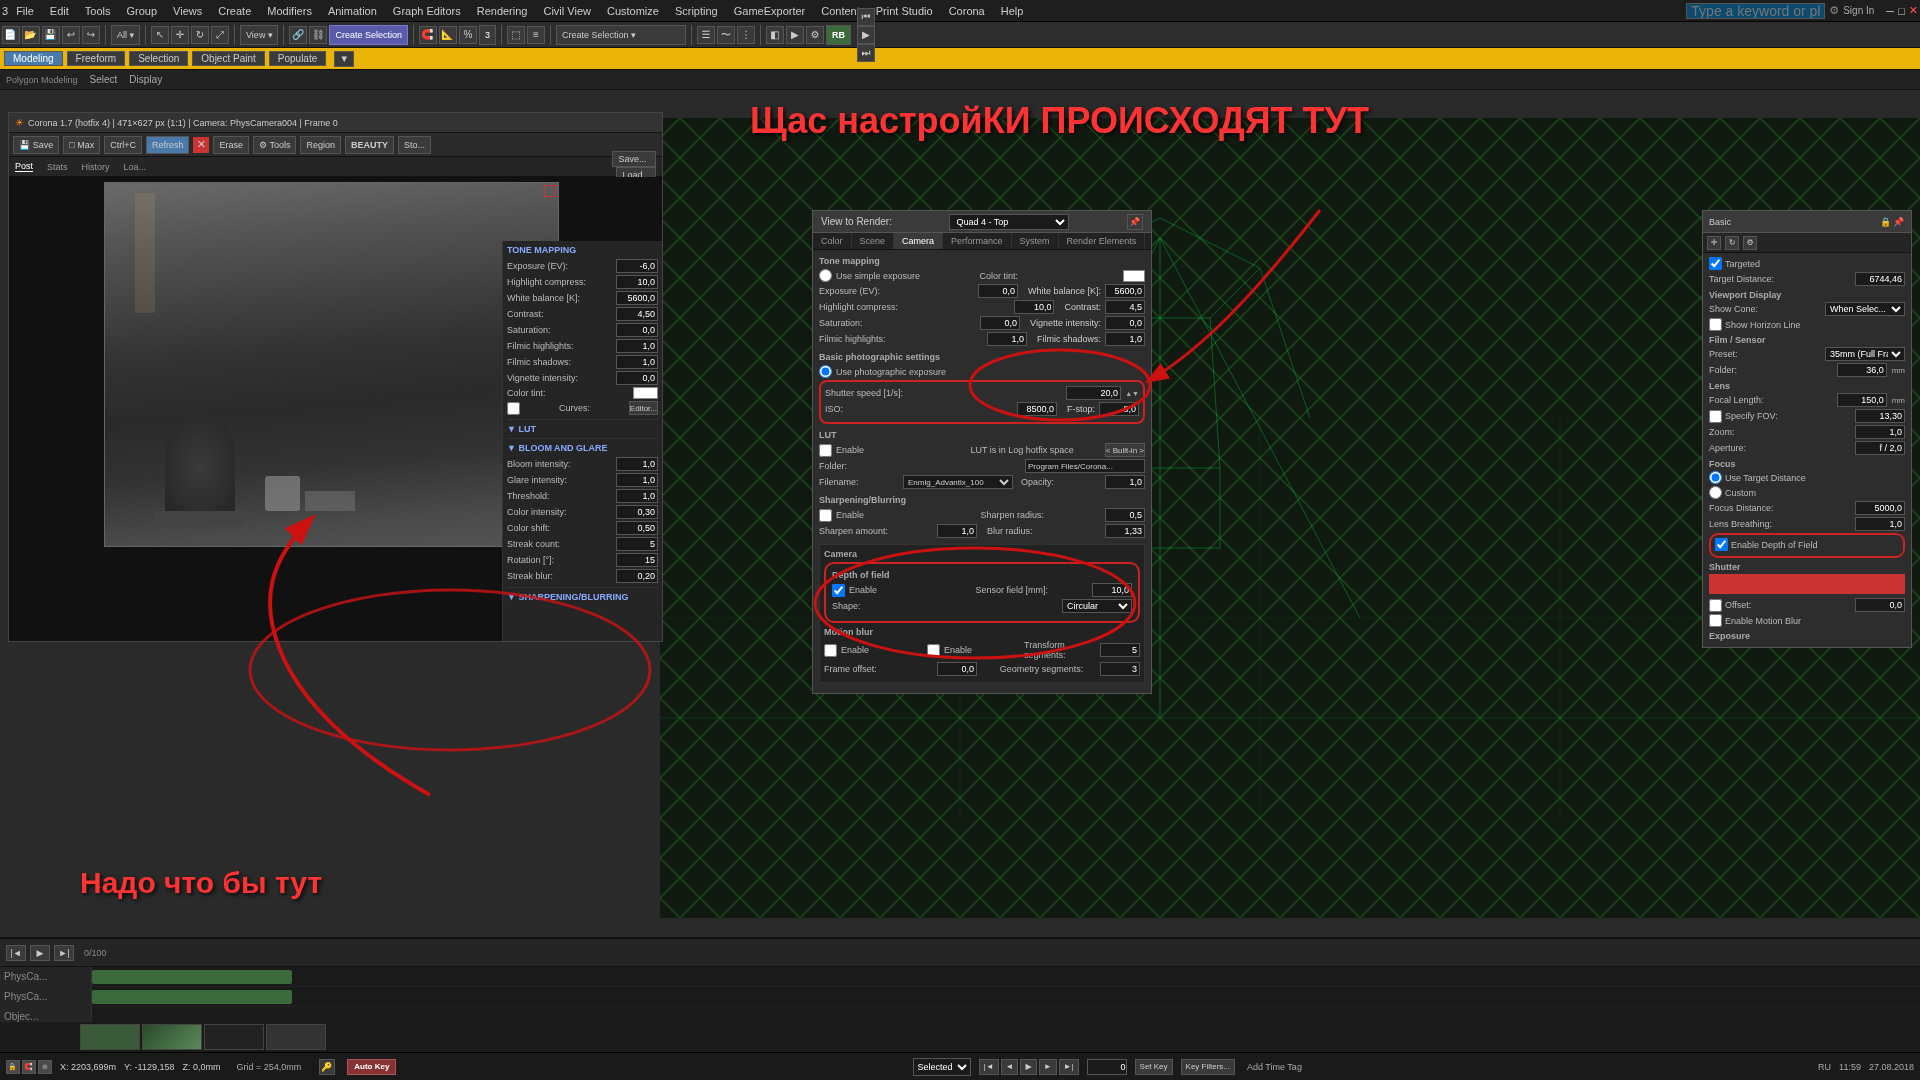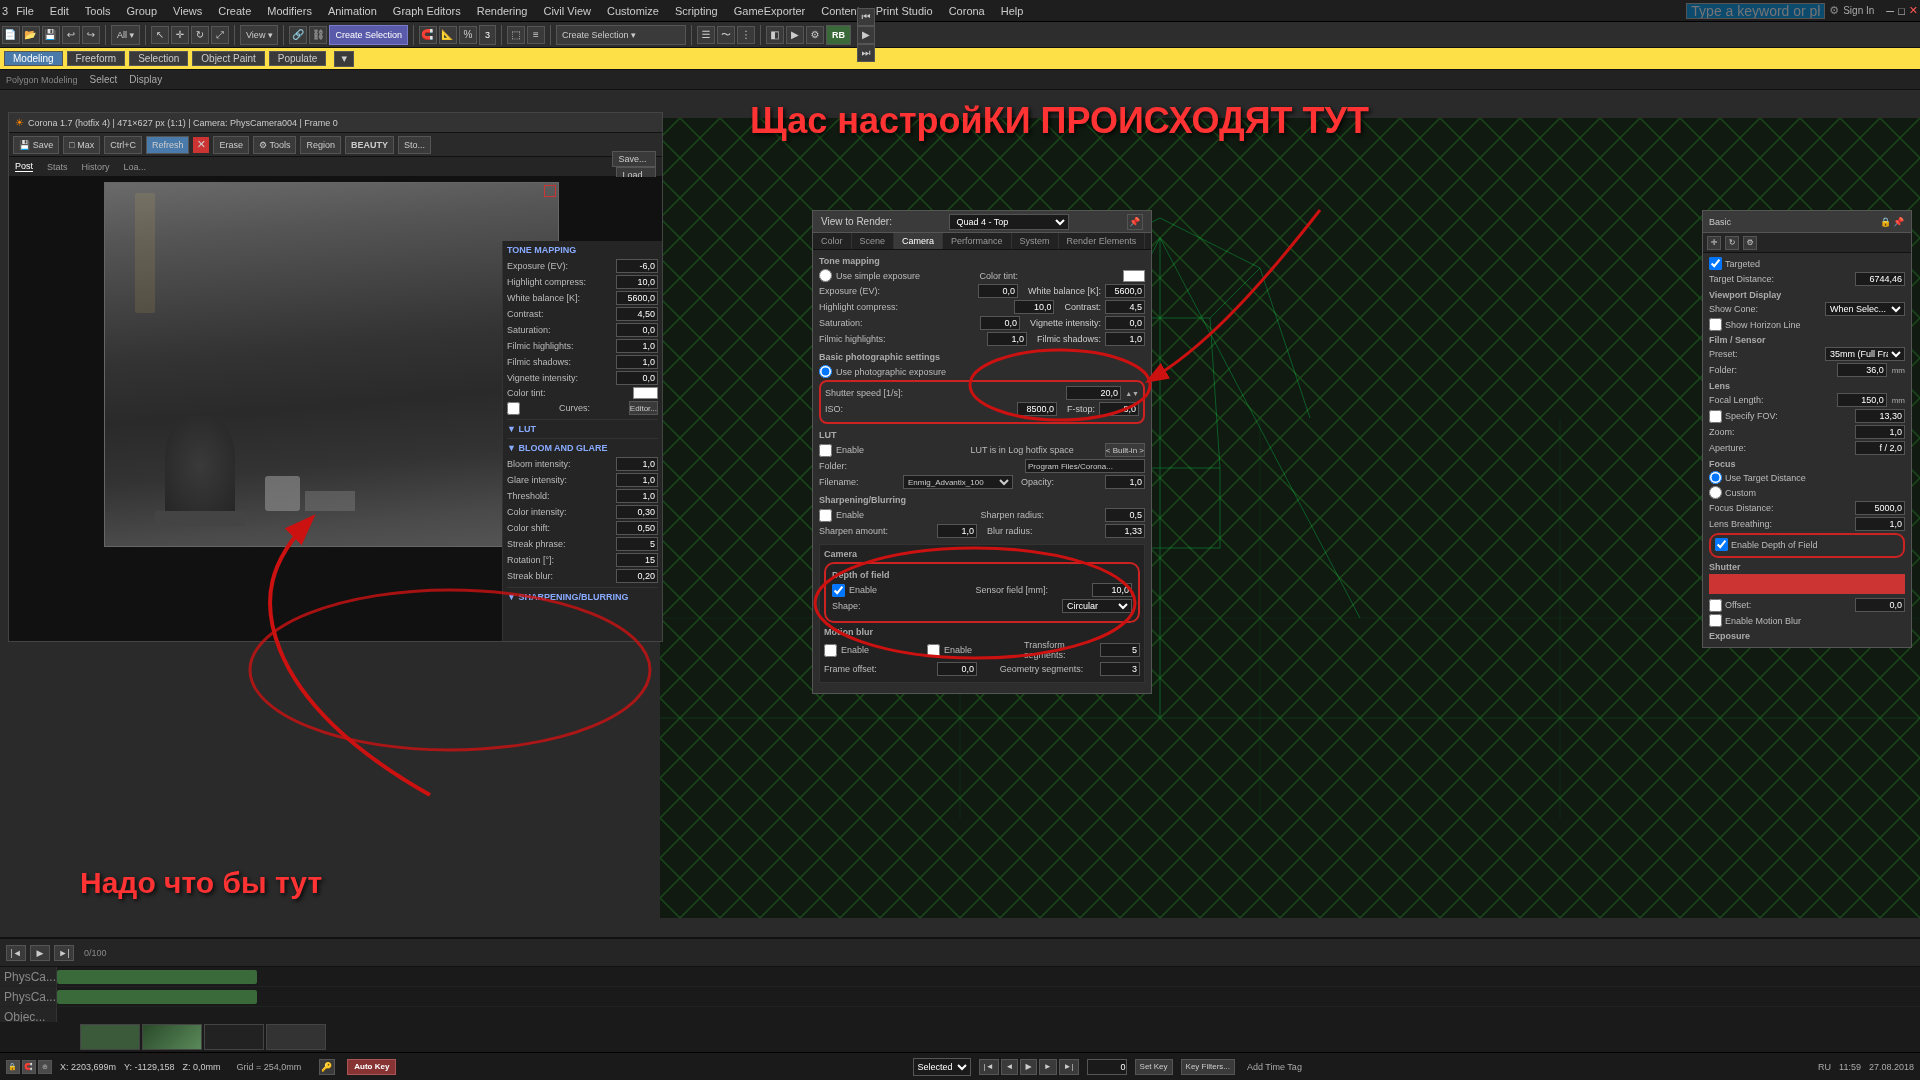--- a/index.html
+++ b/index.html
@@ -104,21 +104,21 @@
       background: #3a3a3a;
       border: 1px solid #555;
       display: flex; align-items: center; justify-content: center;
       color: #ccc;
       font-size: 10px;
       cursor: pointer;
     }
 
     .mode-row {
       height: 22px;
-      background: #fde047;
+      background: #eab308;
       display: flex;
       align-items: center;
       padding: 0 4px;
       gap: 4px;
       border-bottom: 1px solid #111;
     }
 
     .mode-btn {
       padding: 1px 8px;
       background: #3a3a3a;
@@ -432,23 +432,23 @@
       position: relative;
     }
     .track-item {
       height: 20px;
       background: #1a1a1a;
       border-bottom: 1px solid #222;
       display: flex;
       align-items: center;
     }
     .track-name {
-      width: 57px;
+      width: 92px;
       padding: 0 4px;
-      font-size: 12px;
+      font-size: 10px;
       color: #888;
       background: #252525;
       height: 100%;
       display: flex; align-items: center;
       border-right: 1px solid #333;
     }
     .track-lane { flex: 1; height: 100%; position: relative; }
     .track-block {
       position: absolute;
       top: 3px;
@@ -750,21 +750,21 @@
         </div>
         <div class="tmp-row">
           <span class="tmp-label">Color intensity:</span>
           <input class="tmp-val" type="text" value="0,30" style="">
         </div>
         <div class="tmp-row">
           <span class="tmp-label">Color shift:</span>
           <input class="tmp-val" type="text" value="0,50" style="">
         </div>
         <div class="tmp-row">
-          <span class="tmp-label">Streak phrase:</span>
+          <span class="tmp-label">Streak count:</span>
           <input class="tmp-val" type="text" value="5" style="">
         </div>
         <div class="tmp-row">
           <span class="tmp-label">Rotation [°]:</span>
           <input class="tmp-val" type="text" value="15" style="">
         </div>
         <div class="tmp-row">
           <span class="tmp-label">Streak blur:</span>
           <input class="tmp-val" type="text" value="0,20" style="">
         </div>

